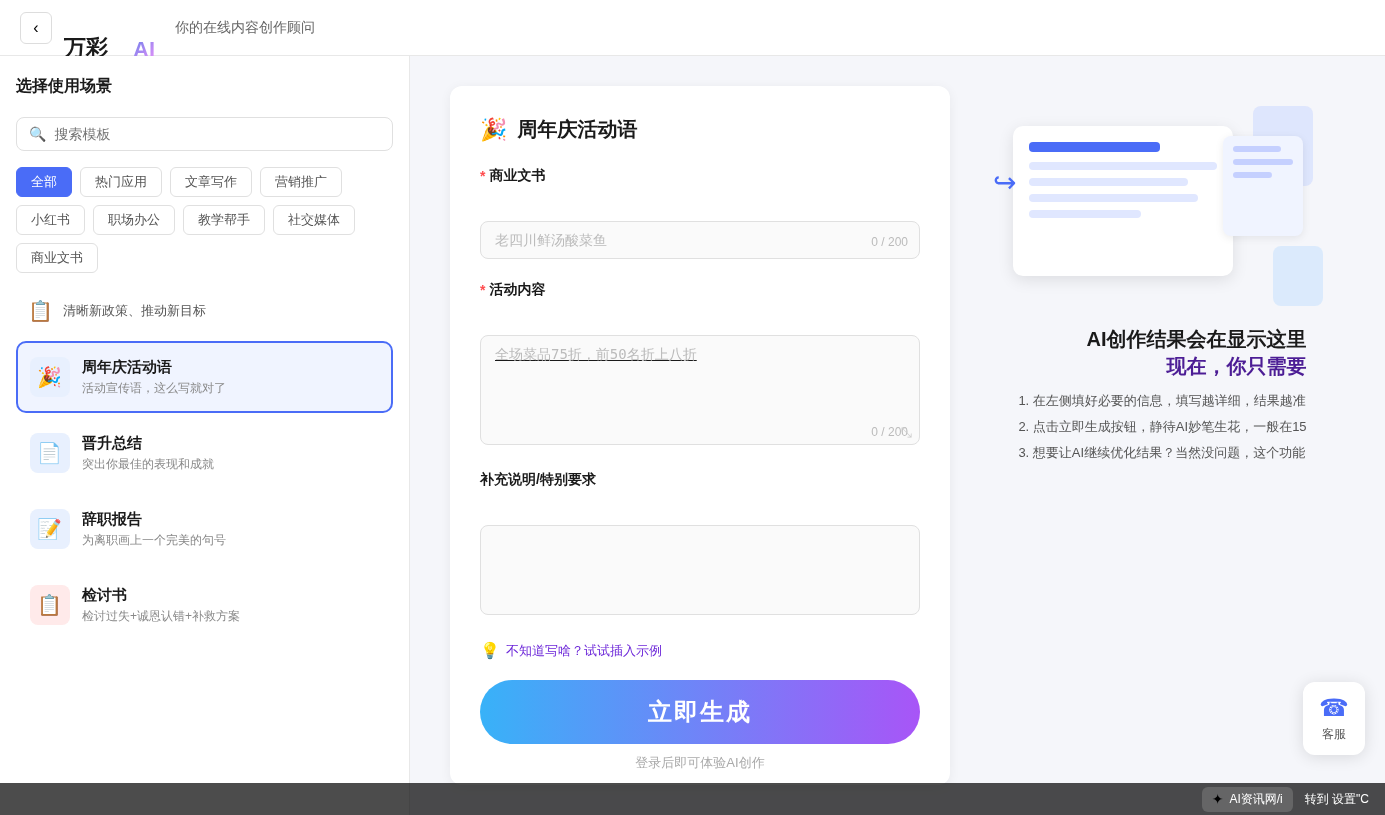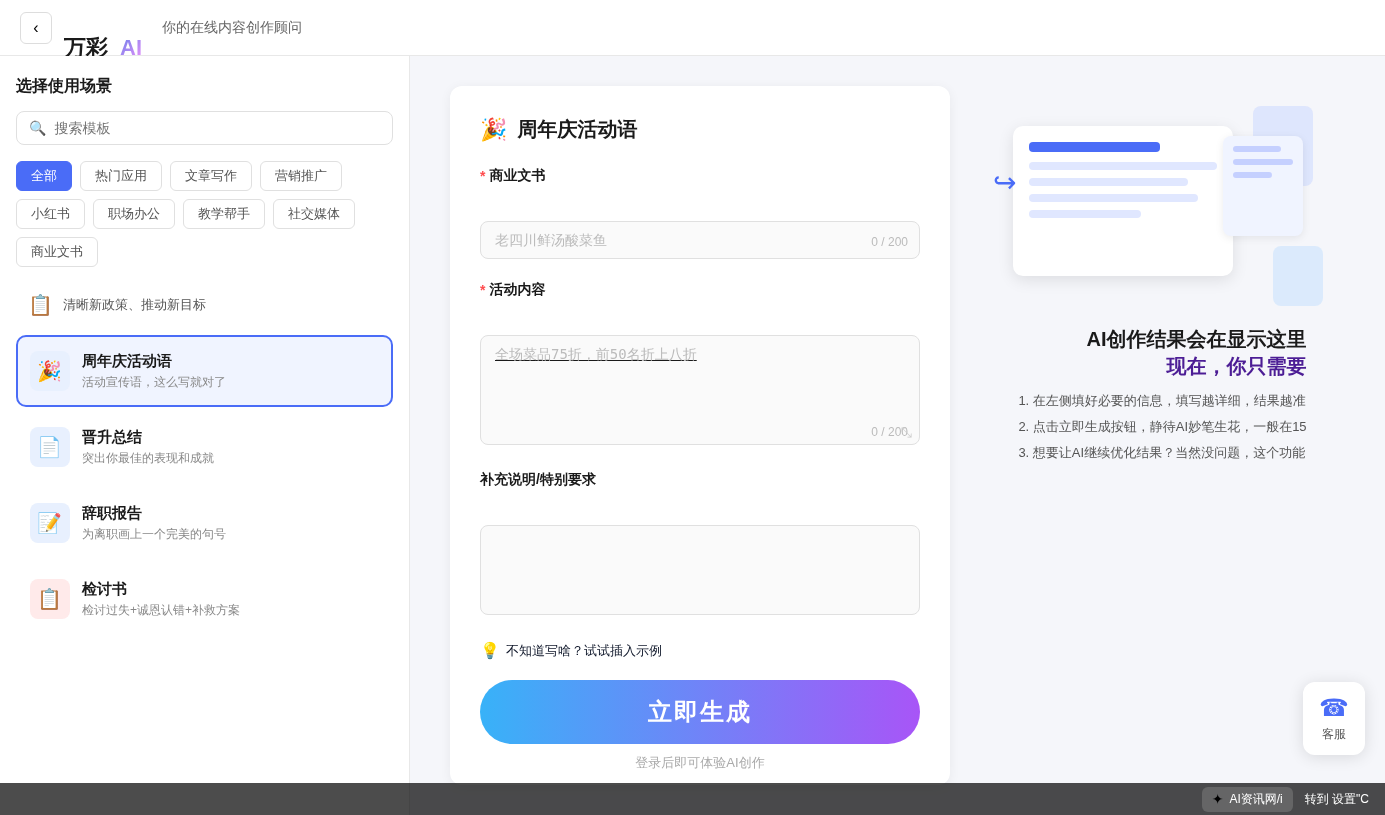--- a/index.html
+++ b/index.html
@@ -8,39 +8,39 @@
     
     .header {
       display: flex; align-items: center; padding: 0 20px; height: 56px;
       background: #fff; border-bottom: 1px solid #e8e8e8; flex-shrink: 0;
     }
     .back-btn {
       width: 32px; height: 32px; border: 1px solid #ddd; border-radius: 6px;
       display: flex; align-items: center; justify-content: center; cursor: pointer;
       margin-right: 12px; background: #fff;
     }
-    .logo-area { display: flex; align-items: center; gap: 12px; margin-top: 40px; }
+    .logo-area { display: flex; align-items: flex-end; gap: 25px; margin-top: 40px; }
     .logo-text { font-size: 22px; font-weight: 700; color: #1a1a1a; }
     .logo-ai {
       background: linear-gradient(135deg, #667eea, #f093fb);
       -webkit-background-clip: text; -webkit-text-fill-color: transparent;
       font-size: 22px; font-weight: 900;
     }
     .header-subtitle { margin-left: 20px; color: #666; font-size: 14px; }
 
     
     .main { display: flex; flex: 1; overflow: hidden; }
 
     
     .sidebar {
       width: 410px; background: #fff; border-right: 1px solid #e8e8e8;
       display: flex; flex-direction: column; flex-shrink: 0; overflow-y: auto;
       padding: 20px 16px;
     }
-    .sidebar-title { font-size: 16px; font-weight: 600; color: #1a1a1a; margin-bottom: 14px; }
+    .sidebar-title { font-size: 16px; font-weight: 600; color: #1a1a1a; margin-bottom: 20px; }
 
     .search-box {
       display: flex; align-items: center; border: 1px solid #e0e0e0; border-radius: 8px;
       padding: 8px 12px; margin-bottom: 16px; background: #fff;
     }
     .search-box input {
       border: none; outline: none; font-size: 14px; color: #999; width: 100%; background: transparent;
     }
     .search-icon { color: #bbb; margin-right: 8px; font-size: 14px; }
 
@@ -107,21 +107,21 @@
     .field-textarea { height: 110px; padding-bottom: 28px; text-decoration: underline; }
     .field-textarea-sm { height: 90px; }
 
     .resize-handle {
       position: absolute; right: 8px; bottom: 8px; color: #ccc; font-size: 14px;
     }
 
     
     .hint-row { display: flex; align-items: center; gap: 6px; margin-bottom: 20px; }
     .hint-icon { font-size: 16px; }
-    .hint-text { font-size: 13px; color: #0f172a; cursor: pointer; }
+    .hint-text { font-size: 13px; color: #6d28d9; cursor: pointer; }
 
     
     .generate-btn {
       width: 100%; padding: 16px; border: none; border-radius: 50px;
       background: linear-gradient(90deg, #38b2f8, #a855f7);
       color: #fff; font-size: 24px; font-weight: 700; cursor: pointer;
       letter-spacing: 2px; margin-bottom: 10px;
     }
     .generate-hint { text-align: center; font-size: 13px; color: #aaa; }
 

